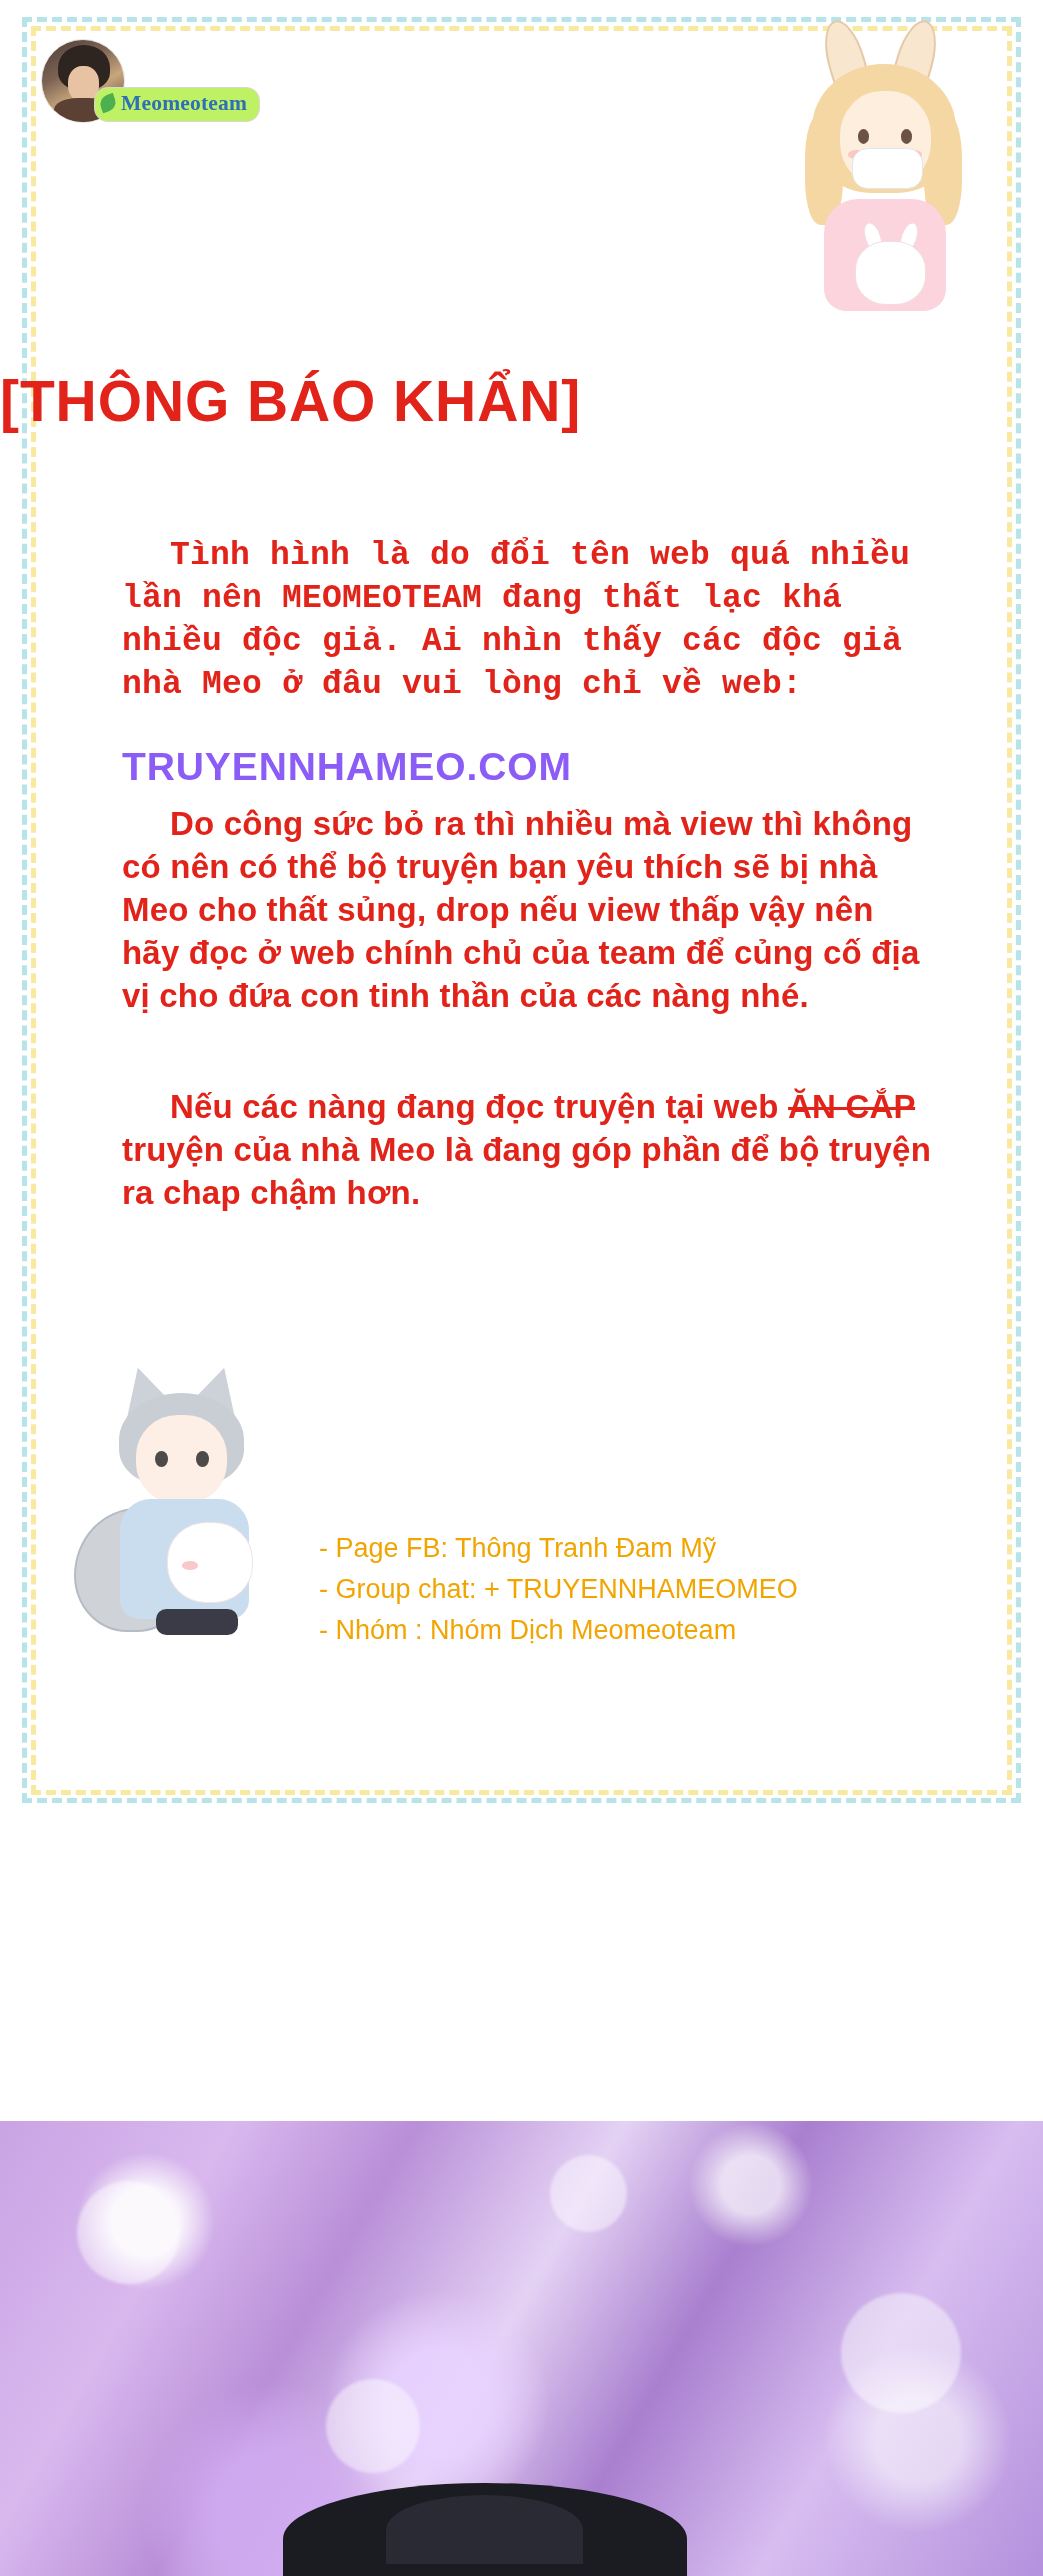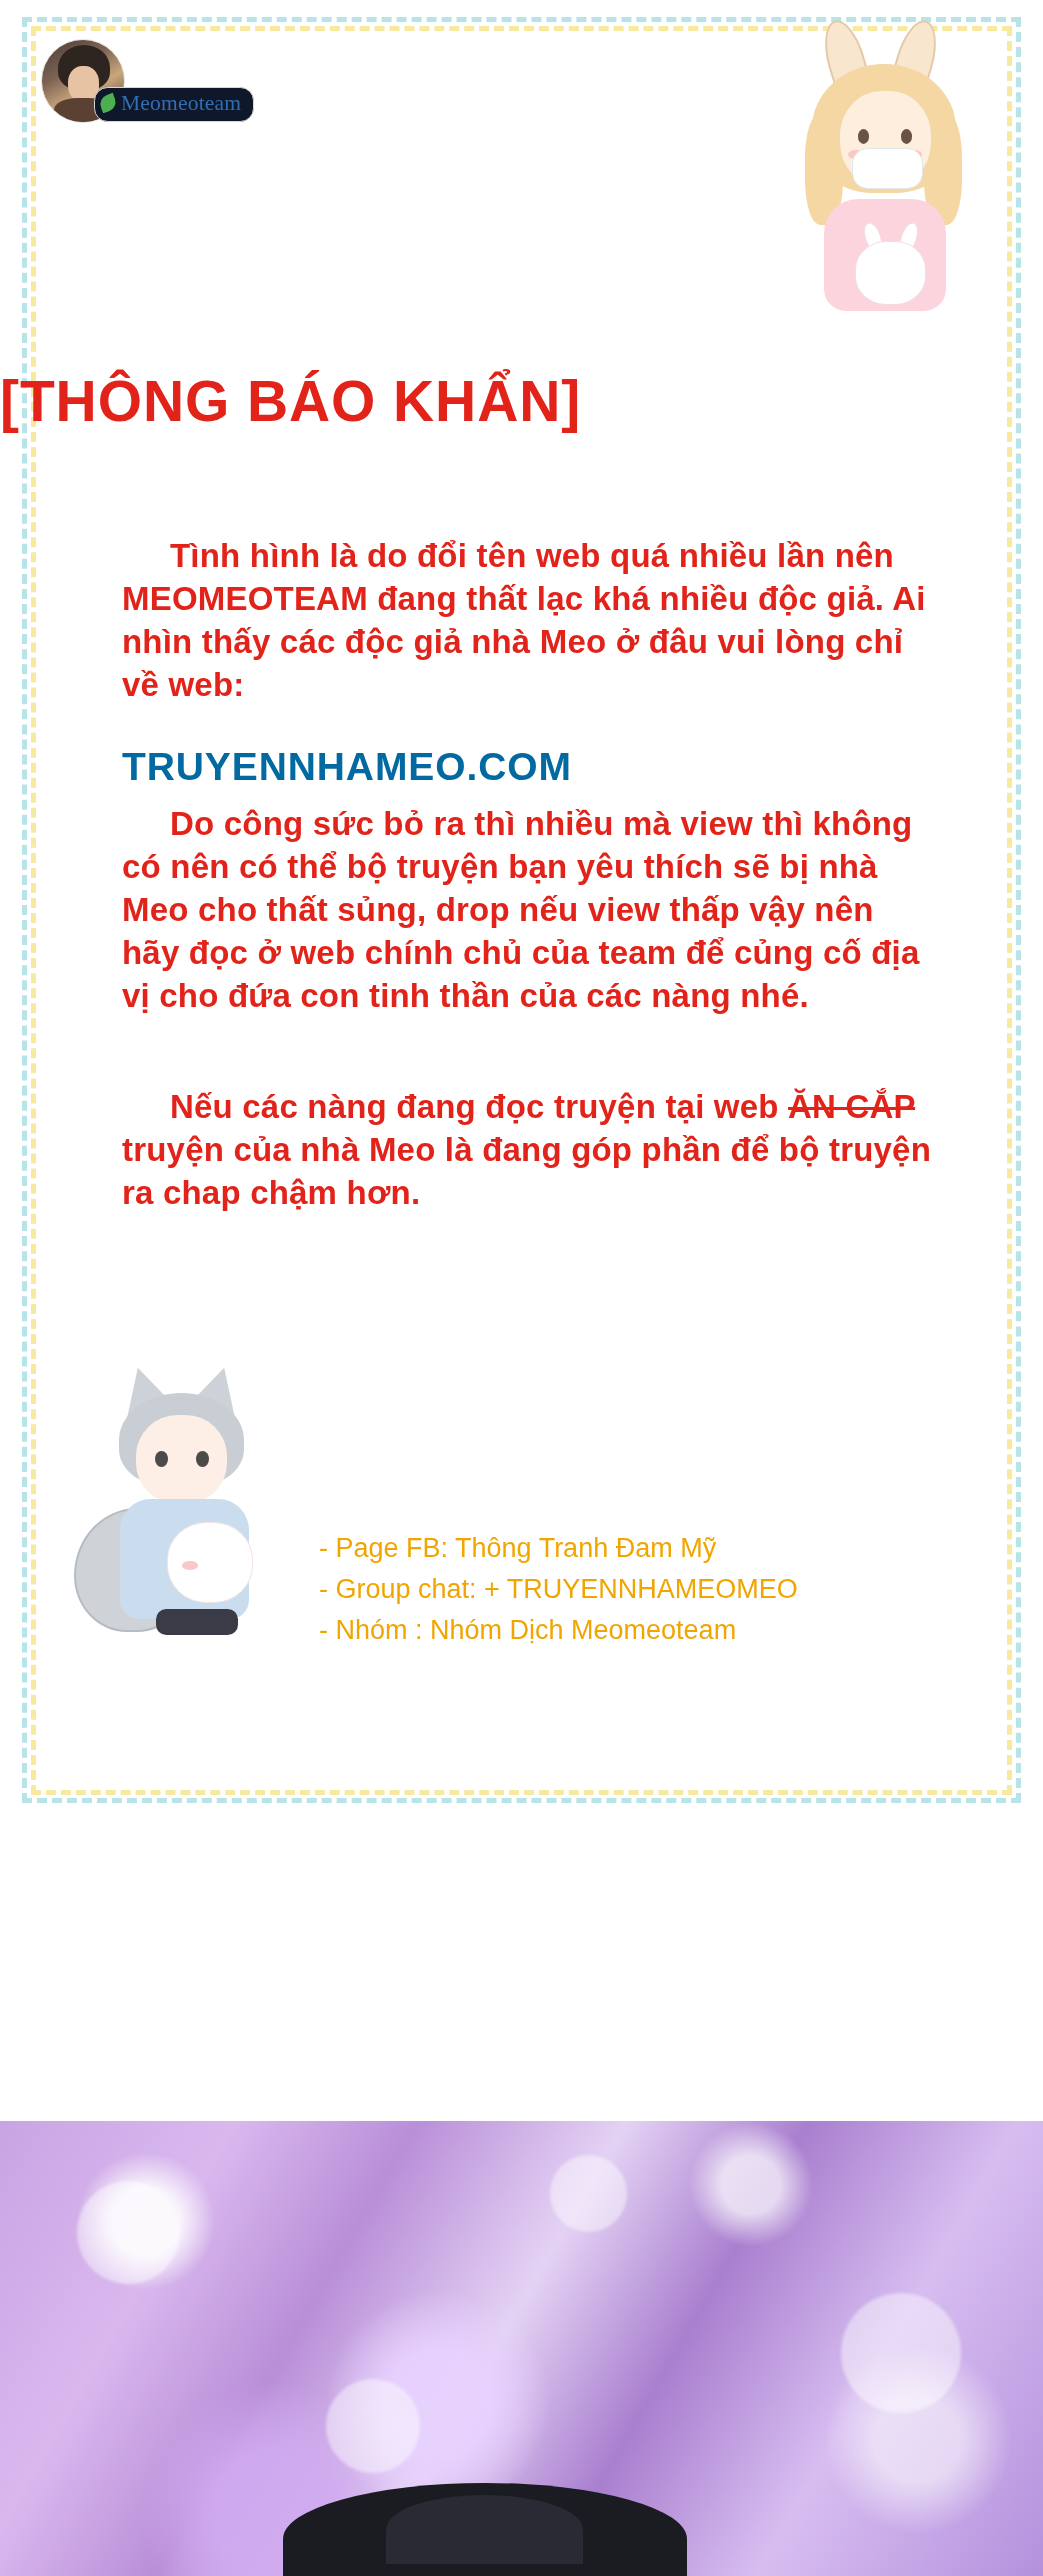--- a/index.html
+++ b/index.html
@@ -81,25 +81,25 @@
     left: 12px; bottom: -5.2px;
     width: 58px; height: 29px;
     background: #5b4034;
     border-radius: 40% 40% 0 0;
   }
   .logo-badge {
     position: absolute;
     left: 53px;
     top: 53px;
     padding: 3.4px 12px 4.3px 26px;
-    background: #0f172a;
+    background: #bef264;
     border: 1.7px solid #d7d7d7;
     border-radius: 13.7px;
     font-family: "Liberation Serif", serif;
-    font-weight: normal;
+    font-weight: bold;
     font-size: 21.5px;
     color: #2f6fb5;
     letter-spacing: 0.2px;
     white-space: nowrap;
   }
   .logo-badge .leaf {
     position: absolute;
     left: 5.2px; top: 6.9px;
     width: 16.3px; height: 16.3px;
     background: #4caf50;
@@ -228,29 +228,29 @@
     left: 122px;
     width: 816px;
     font-family: "Liberation Sans", sans-serif;
     font-weight: bold;
     font-size: 33px;
     line-height: 43px;
     color: #e2231a;
     letter-spacing: 0.2px;
   }
   .para.indent { text-indent: 48px; }
-  #p1 { top: 534px; }
+  #p1 { top: 534px; font-family: Liberation Mono, monospace; }
   .web-link {
     position: absolute;
     left: 122px;
     top: 745px;
     font-family: "Liberation Sans", sans-serif;
     font-weight: bold;
     font-size: 39px;
-    color: #0369a1;
+    color: #8b5cf6;
     letter-spacing: 0.9px;
   }
   #p2 { top: 802px; }
   #p3 { top: 1085px; }
   .strike {
     text-decoration: line-through;
     text-decoration-thickness: 3.4px;
   }
 
   

